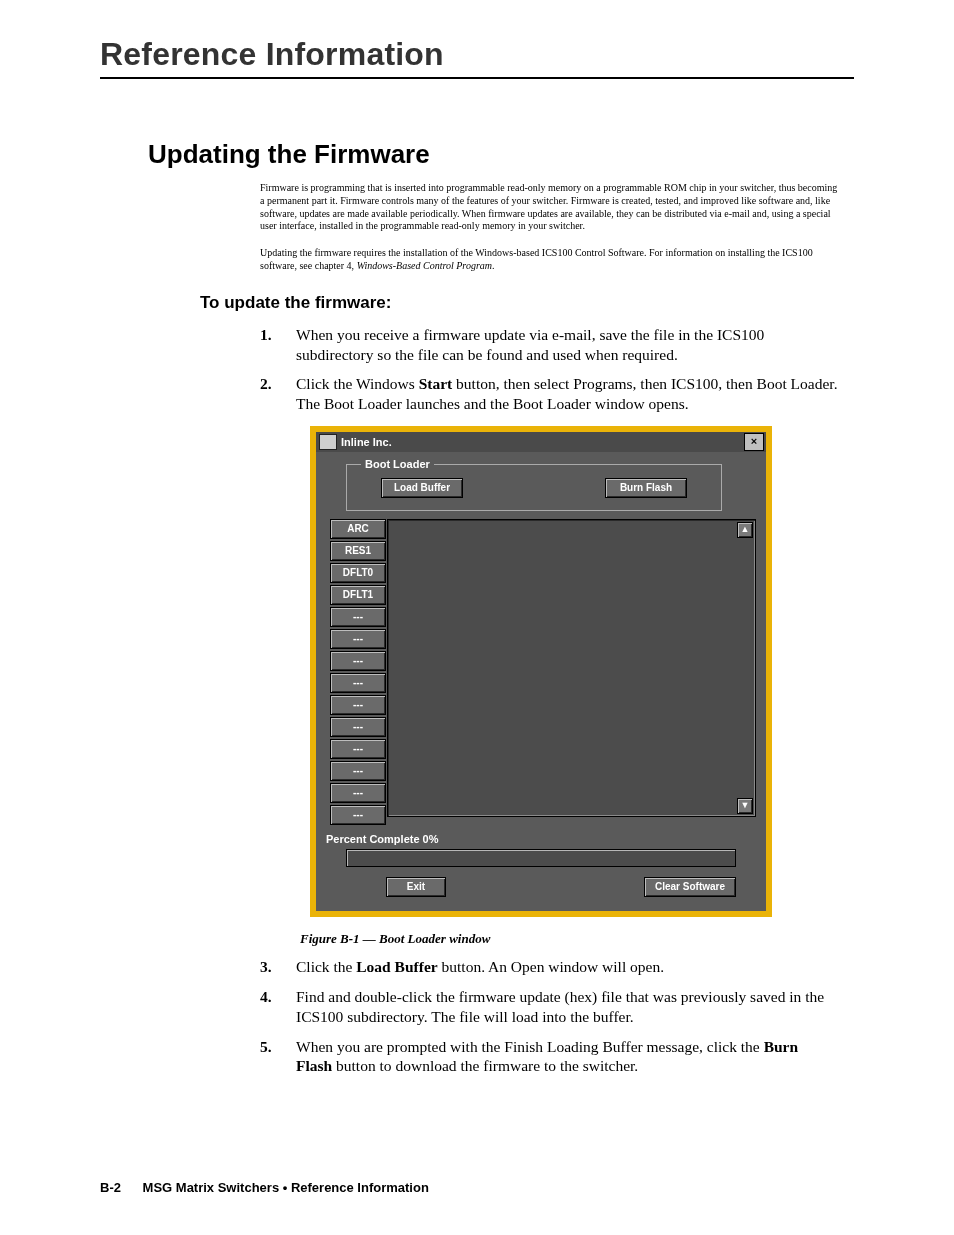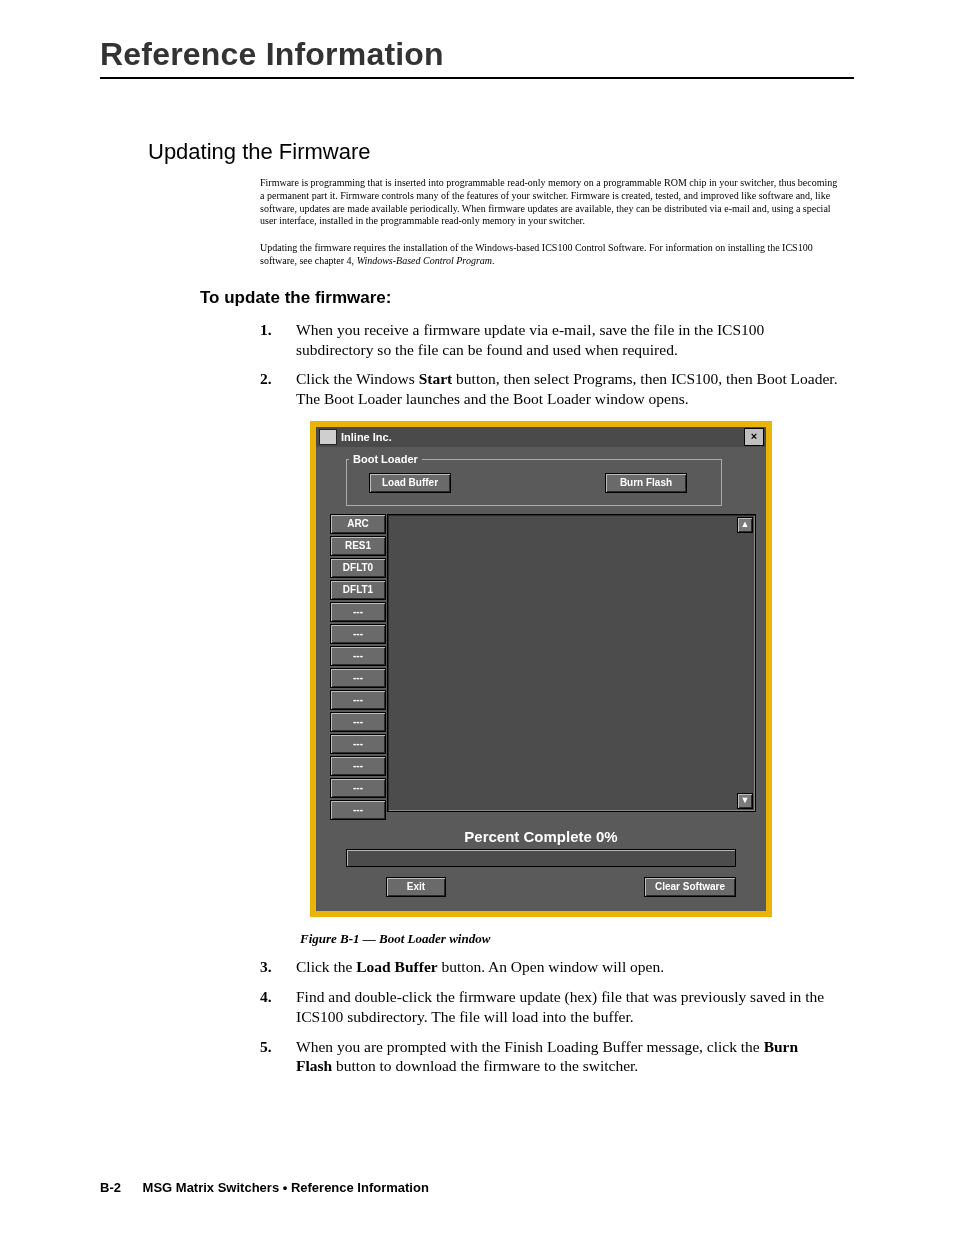--- a/index.html
+++ b/index.html
@@ -23,22 +23,22 @@
     margin: 0 0 4px 0;
     letter-spacing: 0.2px;
   }
   .hr {
     border: none;
     border-top: 2px solid #000;
     margin: 0 0 60px 0;
   }
   .section-title {
     font-family: Verdana, Arial, sans-serif;
-    font-weight: 400;
-    font-size: 22px;
+    font-weight: 700;
+    font-size: 26px;
     margin: 0 0 12px 48px;
   }
   .body-col {
     margin-left: 160px;
     margin-right: 16px;
     font-size: 10px;
     line-height: 1.28;
   }
   .body-col p { margin: 0 0 14px 0; }
   .italic { font-style: italic; }
@@ -93,21 +93,21 @@
     font-size: 11px; font-weight: 700;
   }
   .client {
     padding: 6px 10px 10px 10px;
     color: #fff;
     font-family: Verdana, Arial, sans-serif;
   }
   fieldset.bl {
     border: 1px solid #aaa;
     margin: 0 0 8px 20px;
-    padding: 6px 14px 10px 2px;
+    padding: 6px 14px 10px 14px;
     width: 376px;
     box-sizing: border-box;
   }
   fieldset.bl legend {
     font-size: 11px; font-weight: 700; color: #fff;
     padding: 0 4px;
   }
   .bl-row {
     display: flex; justify-content: space-between;
     padding: 2px 20px;
@@ -151,21 +151,21 @@
   .terminal .sb-up, .terminal .sb-dn {
     position: absolute; right: 2px; width: 14px; height: 14px;
     background: #7a7a7a; border: 1px solid #000;
     box-shadow: inset 1px 1px 0 #bdbdbd, inset -1px -1px 0 #2a2a2a;
     color: #fff; font-size: 9px; text-align: center; line-height: 12px;
   }
   .terminal .sb-up { top: 2px; }
   .terminal .sb-dn { bottom: 2px; }
 
   .pct {
-    text-align: center; font-size: 15px; font-weight: 700;
+    text-align: left; font-size: 11px; font-weight: 700;
     margin: 8px 0 4px 0;
   }
   .progress {
     height: 16px;
     margin: 0 20px 10px 20px;
     background: #4c4c4c;
     border: 1px solid #000;
     box-shadow: inset 1px 1px 0 #b8b8b8;
   }
   .bottom-row {

